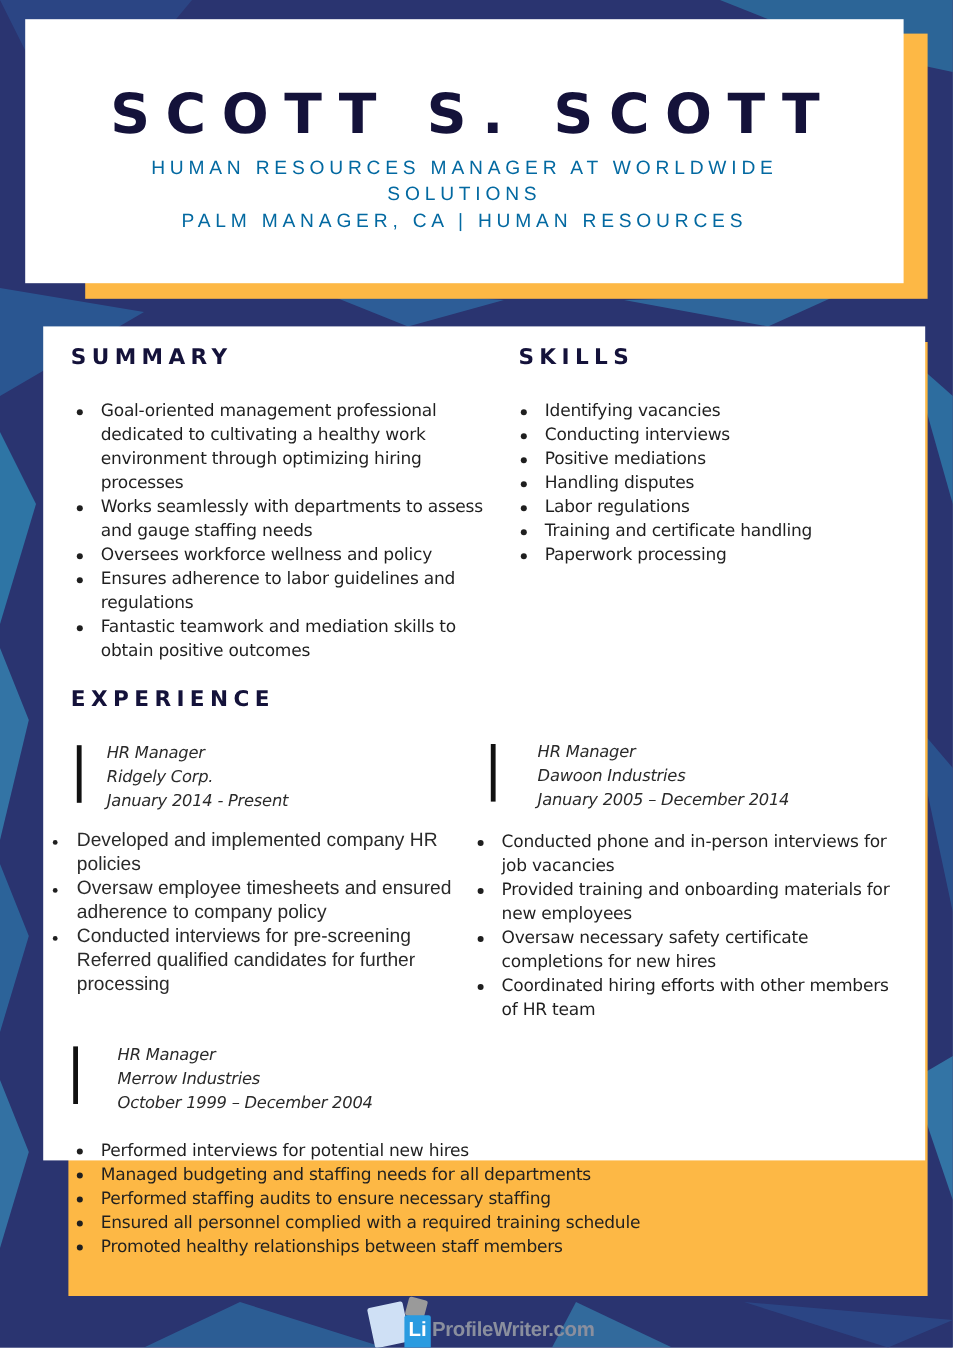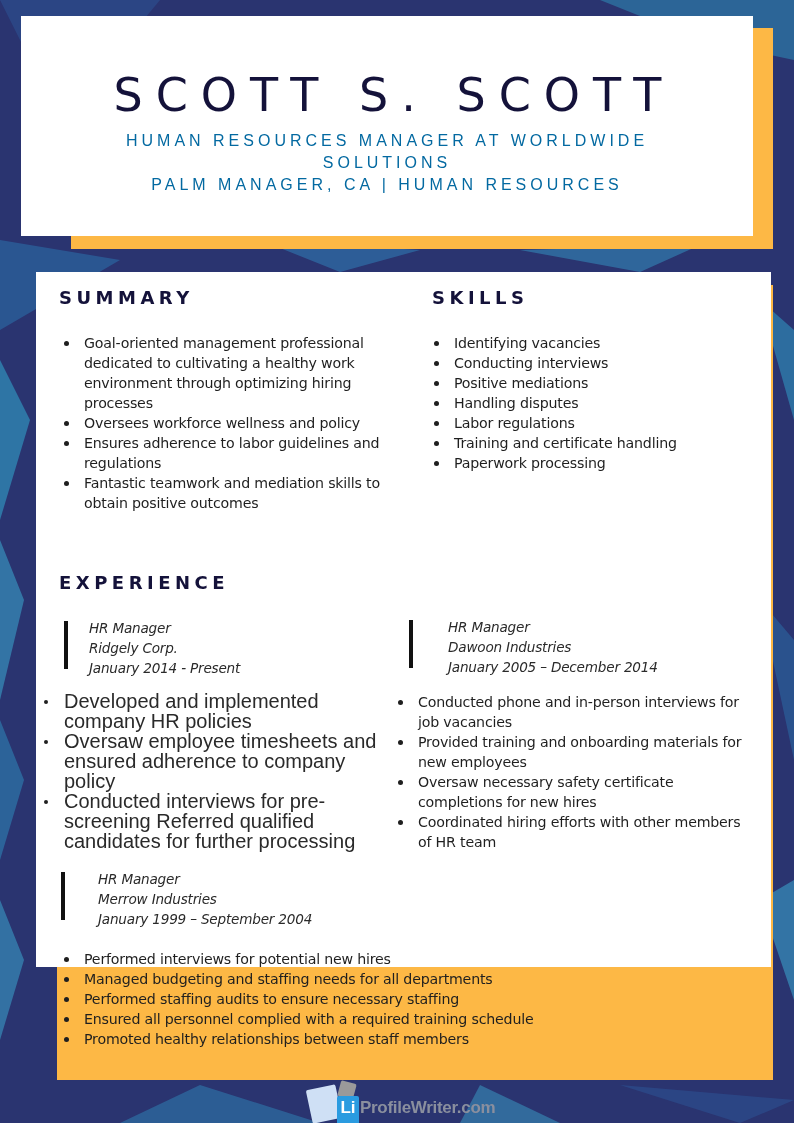--- a/index.html
+++ b/index.html
@@ -14,21 +14,21 @@
 
   .accent { position: absolute; background: #fdb845; }
   .card { position: absolute; background: #ffffff; }
 
   
   #hdr-accent { left: 71px; top: 28px; width: 702px; height: 221px; }
   #hdr-card { left: 21px; top: 16px; width: 732px; height: 220px; text-align: center; }
   .name {
     margin-top: 52px;
     font-family: "DejaVu Sans", sans-serif;
-    font-weight: normal;
+    font-weight: bold;
     font-size: 46px;
     letter-spacing: 13px;
     color: #14123a;
     line-height: 54px;
     padding-left: 14px;
   }
   .subtitle {
     margin: 8px auto 0;
     width: 560px;
     font-family: "Liberation Sans", sans-serif;
@@ -61,21 +61,21 @@
     letter-spacing: -0.2px;
   }
   ul.bul li { position: relative; padding-left: 24px; }
   ul.bul li::before {
     content: "";
     position: absolute;
     left: 4px; top: 8px;
     width: 5px; height: 5px; border-radius: 50%;
     background: #1f1f1f;
   }
-  ul.bul.arial { font-family: "Liberation Sans", sans-serif; font-size: 20px; letter-spacing: 0; color: #2a2a2a; }
+  ul.bul.arial { font-family: "Liberation Sans", sans-serif; font-size: 16px; letter-spacing: 0; color: #2a2a2a; }
   ul.bul.arial li { padding-left: 28px; }
   ul.bul.arial li::before { left: 8px; width: 4px; height: 4px; top: 9px; }
 
   .job { position: absolute; }
   .job .bar { position: absolute; left: 0; top: 0; width: 4px; height: 48px; background: #111; }
   .job .meta {
     position: absolute; top: -3px;
     font-family: "DejaVu Sans", sans-serif;
     font-style: italic;
     font-size: 13.6px;
@@ -139,20 +139,21 @@
     <div>PALM MANAGER, CA | HUMAN RESOURCES</div>
   </div>
 </div>
 
 <div class="accent" id="main-accent"></div>
 <div class="card" id="main-card">
 
   <div class="heading" style="left:23px; top:15px;">SUMMARY</div>
   <ul class="bul" style="left:24px; top:61px; width:360px;">
     <li>Goal-oriented management professional dedicated to cultivating a healthy work environment through optimizing hiring processes</li>
+    <li>Works seamlessly with departments to assess and gauge staffing needs</li>
     <li>Oversees workforce wellness and policy</li>
     <li>Ensures adherence to labor guidelines and regulations</li>
     <li>Fantastic teamwork and mediation skills to obtain positive outcomes</li>
   </ul>
 
   <div class="heading" style="left:396px; top:15px;">SKILLS</div>
   <ul class="bul" style="left:394px; top:61px; width:320px;">
     <li>Identifying vacancies</li>
     <li>Conducting interviews</li>
     <li>Positive mediations</li>
@@ -191,21 +192,21 @@
     <li>Provided training and onboarding materials for new employees</li>
     <li>Oversaw necessary safety certificate completions for new hires</li>
     <li>Coordinated hiring efforts with other members of HR team</li>
   </ul>
 
   <div class="job" style="left:25px; top:600px;">
     <div class="bar"></div>
     <div class="meta" style="left:37px;">
       <div>HR Manager</div>
       <div>Merrow Industries</div>
-      <div>January 1999 – September 2004</div>
+      <div>October 1999 – December 2004</div>
     </div>
   </div>
   <ul class="bul" style="left:24px; top:677px; width:520px;">
     <li>Performed interviews for potential new hires</li>
     <li>Managed budgeting and staffing needs for all departments</li>
     <li>Performed staffing audits to ensure necessary staffing</li>
     <li>Ensured all personnel complied with a required training schedule</li>
     <li>Promoted healthy relationships between staff members</li>
   </ul>
 </div>

